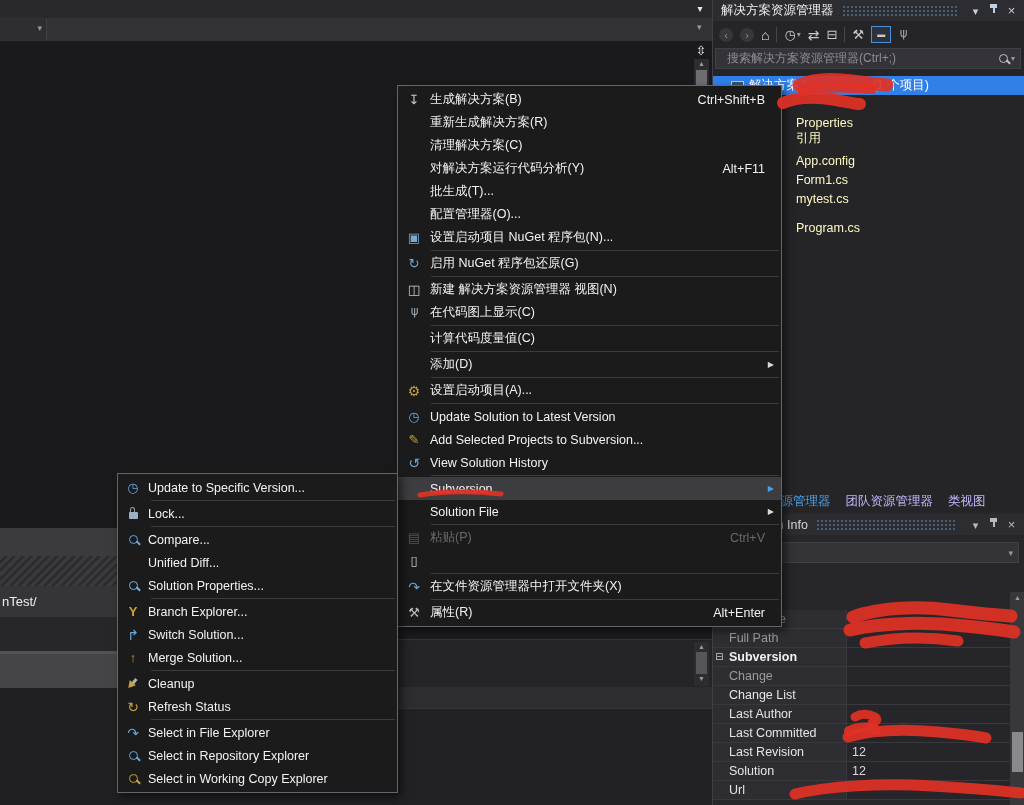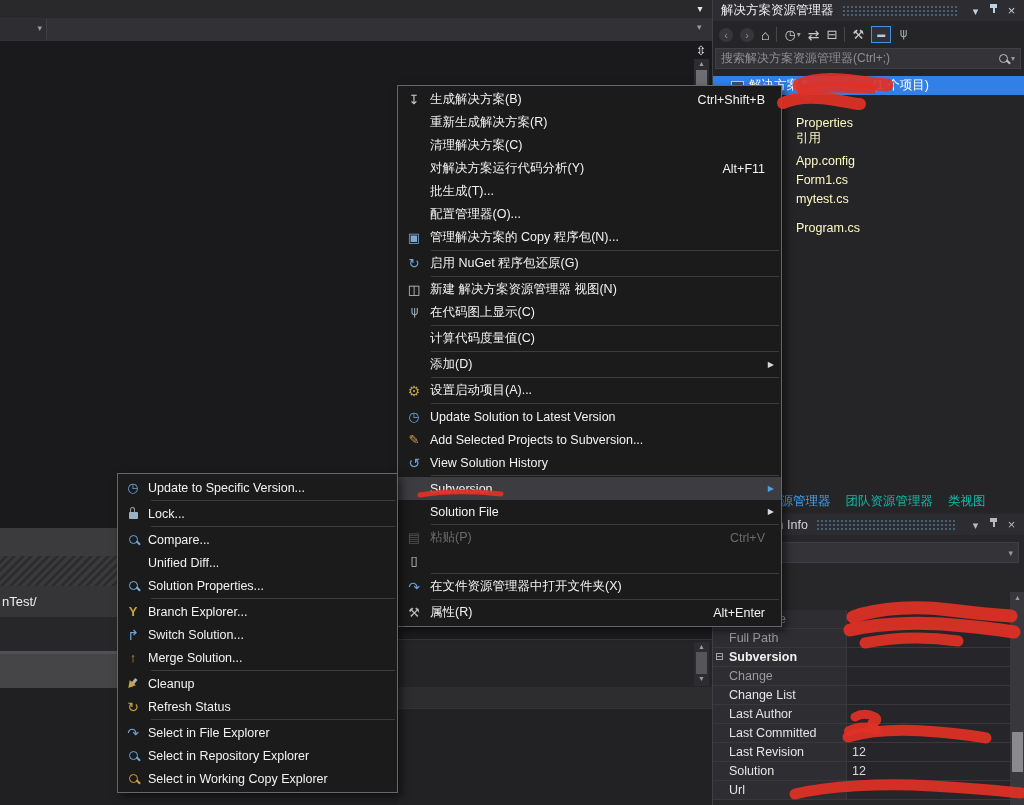--- a/index.html
+++ b/index.html
@@ -38,27 +38,27 @@
   .mid-scroll .a{display:block;text-align:center;font-size:7px;color:#9a9a9e;line-height:10px;}
   .mid-scroll .th{display:block;margin:0 auto;width:11px;height:22px;background:#55555a;}
   
   .se-panel{left:712px;top:0;width:312px;height:805px;background:#252527;border-left:1px solid #3f3f46;box-sizing:border-box;}
   .pane-header{position:absolute;left:0;width:100%;height:21px;background:#2d2d31;display:flex;align-items:center;padding:0 5px 0 8px;box-sizing:border-box;color:#f0f0f0;}
   .pane-header .dots{flex:1;height:11px;margin:0 8px;background-image:radial-gradient(circle,#4a6e8a 1px,transparent 1.3px);background-size:4px 4px;opacity:.8;}
   .hicon{width:15px;text-align:center;color:#bdd1e4;font-size:11px;line-height:18px;margin-left:3px;cursor:default;}
   .se-toolbar{position:absolute;left:0;top:22px;width:100%;height:25px;display:flex;align-items:center;padding-left:6px;box-sizing:border-box;gap:7px;}
   .tsep{width:1px;height:15px;background:#46464c;}
   .se-search{position:absolute;left:2px;top:48px;width:306px;height:21px;background:#333338;border:1px solid #3f3f46;box-sizing:border-box;display:flex;align-items:center;}
-  .se-search .ph{flex:1;color:#8e8e92;font-size:12px;padding-left:5px;white-space:nowrap;overflow:hidden;}
+  .se-search .ph{flex:1;color:#8e8e92;font-size:12px;padding-left:11px;white-space:nowrap;overflow:hidden;}
   .se-search .mg{display:flex;align-items:center;gap:2px;padding-right:5px;color:#c0c0c4;}
   .tree-row-sel{position:absolute;left:0;top:76px;width:312px;height:19px;background:#3080e8;display:flex;align-items:center;color:#fff;}
   .tree-row-sel .sp{display:inline-block;width:66px;}
   .tree-item{position:absolute;left:0;width:312px;height:19px;line-height:19px;padding-left:83px;box-sizing:border-box;color:#fef9c3;white-space:nowrap;}
   .se-tabs{position:absolute;left:0;top:490px;width:100%;height:22px;display:flex;align-items:center;gap:15px;padding-left:5px;box-sizing:border-box;background:#252527;}
-  .se-tab{color:#14b8a6;white-space:nowrap;}
+  .se-tab{color:#c4b5fd;white-space:nowrap;}
   .se-tab.active{color:#4aa0e8;}
   
   .info-panel{left:712px;top:512px;width:312px;height:293px;background:#27272a;border-left:1px solid #3f3f46;box-sizing:border-box;}
   .ip-header{top:2px;}
   .ip-header .t{color:#d4d4d4;}
   .ip-header .hicon{color:#b9b9bd;}
   .ip-combo{position:absolute;left:4px;top:30px;width:302px;height:21px;background:#333338;border:1px solid #3f3f46;box-sizing:border-box;display:flex;align-items:center;color:#f0f0f0;}
   .ip-combo .v{flex:1;padding-left:5px;}
   .ip-combo .cc{padding-right:5px;font-size:9px;color:#9a9a9e;}
   .ip-toolbar{position:absolute;left:8px;top:58px;height:22px;display:flex;align-items:center;gap:12px;}
@@ -295,21 +295,21 @@
         <span class="lbl">批生成(T)...</span>
       </div>
       <div class="mi">
         <span class="ic"></span>
         <span class="lbl">配置管理器(O)...</span>
       </div>
       <div class="mi">
         <span class="ic">
           <span class="gi gch" style="color: rgb(123, 167, 208);">▣</span>
         </span>
-        <span class="lbl">管理解决方案的 Copy 程序包(N)...</span>
+        <span class="lbl">设置启动项目 NuGet 程序包(N)...</span>
       </div>
       <div class="msep"></div>
       <div class="mi">
         <span class="ic">
           <span class="gi gch" style="color: rgb(106, 165, 216);">↻</span>
         </span>
         <span class="lbl">启用 NuGet 程序包还原(G)</span>
       </div>
       <div class="msep"></div>
       <div class="mi">

